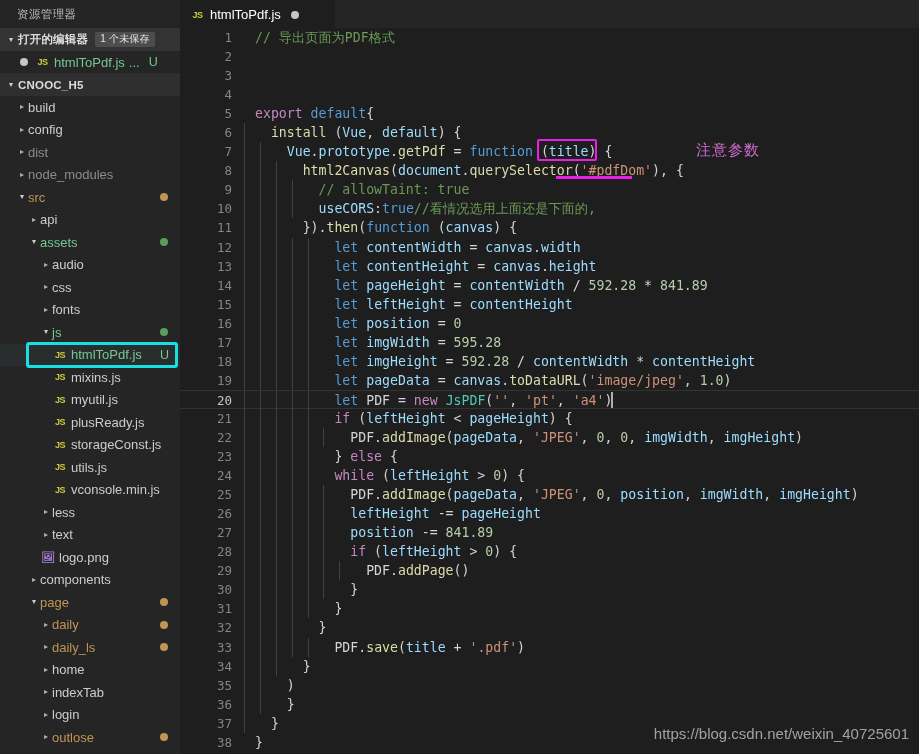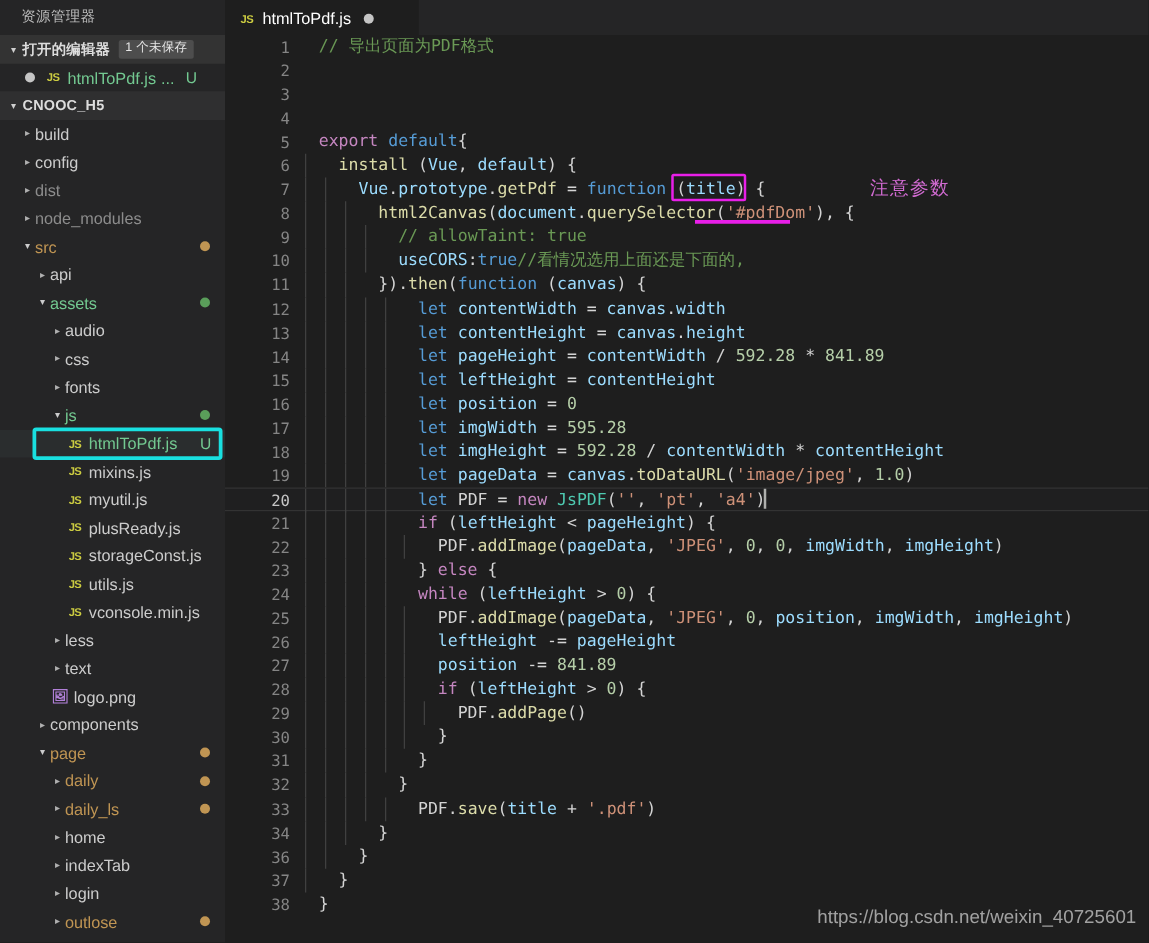--- a/index.html
+++ b/index.html
@@ -381,20 +381,21 @@
         <div class="line"><span class="ln">25</span><span class="indent" style="left: 64px;"></span><span class="indent" style="left: 79.88px;"></span><span class="indent" style="left: 95.76px;"></span><span class="indent" style="left: 111.64px;"></span><span class="indent" style="left: 127.52px;"></span><span class="indent" style="left: 143.4px;"></span><span class="code"><span class="p">            </span><span class="p">PDF</span><span class="p">.</span><span class="f">addImage</span><span class="p">(</span><span class="v">pageData</span><span class="p">, </span><span class="s">'JPEG'</span><span class="p">, </span><span class="n">0</span><span class="p">, </span><span class="v">position</span><span class="p">, </span><span class="v">imgWidth</span><span class="p">, </span><span class="v">imgHeight</span><span class="p">)</span></span></div>
         <div class="line"><span class="ln">26</span><span class="indent" style="left: 64px;"></span><span class="indent" style="left: 79.88px;"></span><span class="indent" style="left: 95.76px;"></span><span class="indent" style="left: 111.64px;"></span><span class="indent" style="left: 127.52px;"></span><span class="indent" style="left: 143.4px;"></span><span class="code"><span class="p">            </span><span class="v">leftHeight</span><span class="p"> -= </span><span class="v">pageHeight</span></span></div>
         <div class="line"><span class="ln">27</span><span class="indent" style="left: 64px;"></span><span class="indent" style="left: 79.88px;"></span><span class="indent" style="left: 95.76px;"></span><span class="indent" style="left: 111.64px;"></span><span class="indent" style="left: 127.52px;"></span><span class="indent" style="left: 143.4px;"></span><span class="code"><span class="p">            </span><span class="v">position</span><span class="p"> -= </span><span class="n">841.89</span></span></div>
         <div class="line"><span class="ln">28</span><span class="indent" style="left: 64px;"></span><span class="indent" style="left: 79.88px;"></span><span class="indent" style="left: 95.76px;"></span><span class="indent" style="left: 111.64px;"></span><span class="indent" style="left: 127.52px;"></span><span class="indent" style="left: 143.4px;"></span><span class="code"><span class="p">            </span><span class="k">if</span><span class="p"> (</span><span class="v">leftHeight</span><span class="p"> &gt; </span><span class="n">0</span><span class="p">) {</span></span></div>
         <div class="line"><span class="ln">29</span><span class="indent" style="left: 64px;"></span><span class="indent" style="left: 79.88px;"></span><span class="indent" style="left: 95.76px;"></span><span class="indent" style="left: 111.64px;"></span><span class="indent" style="left: 127.52px;"></span><span class="indent" style="left: 143.4px;"></span><span class="indent" style="left: 159.28px;"></span><span class="code"><span class="p">              </span><span class="p">PDF</span><span class="p">.</span><span class="f">addPage</span><span class="p">()</span></span></div>
         <div class="line"><span class="ln">30</span><span class="indent" style="left: 64px;"></span><span class="indent" style="left: 79.88px;"></span><span class="indent" style="left: 95.76px;"></span><span class="indent" style="left: 111.64px;"></span><span class="indent" style="left: 127.52px;"></span><span class="indent" style="left: 143.4px;"></span><span class="code"><span class="p">            }</span></span></div>
         <div class="line"><span class="ln">31</span><span class="indent" style="left: 64px;"></span><span class="indent" style="left: 79.88px;"></span><span class="indent" style="left: 95.76px;"></span><span class="indent" style="left: 111.64px;"></span><span class="indent" style="left: 127.52px;"></span><span class="code"><span class="p">          }</span></span></div>
         <div class="line"><span class="ln">32</span><span class="indent" style="left: 64px;"></span><span class="indent" style="left: 79.88px;"></span><span class="indent" style="left: 95.76px;"></span><span class="indent" style="left: 111.64px;"></span><span class="code"><span class="p">        }</span></span></div>
         <div class="line"><span class="ln">33</span><span class="indent" style="left: 64px;"></span><span class="indent" style="left: 79.88px;"></span><span class="indent" style="left: 95.76px;"></span><span class="indent" style="left: 111.64px;"></span><span class="indent" style="left: 127.52px;"></span><span class="code"><span class="p">          </span><span class="p">PDF</span><span class="p">.</span><span class="f">save</span><span class="p">(</span><span class="v">title</span><span class="p"> + </span><span class="s">'.pdf'</span><span class="p">)</span></span></div>
         <div class="line"><span class="ln">34</span><span class="indent" style="left: 64px;"></span><span class="indent" style="left: 79.88px;"></span><span class="indent" style="left: 95.76px;"></span><span class="code"><span class="p">      }</span></span></div>
+        <div class="line"><span class="ln">35</span><span class="indent" style="left: 64px;"></span><span class="indent" style="left: 79.88px;"></span><span class="code"><span class="p">    )</span></span></div>
         <div class="line"><span class="ln">36</span><span class="indent" style="left: 64px;"></span><span class="indent" style="left: 79.88px;"></span><span class="code"><span class="p">    }</span></span></div>
         <div class="line"><span class="ln">37</span><span class="indent" style="left: 64px;"></span><span class="code"><span class="p">  }</span></span></div>
         <div class="line"><span class="ln">38</span><span class="code"><span class="p">}</span></span></div>
       </div>
 
     <div class="anno-box" id="annobox" style="left: 357px; top: 139.3px; width: 60px; height: 22px; border-color: rgb(232, 31, 232);"></div>
     <div class="anno-underline" id="announder" style="left: 376px; top: 176.4px; width: 76px; background: rgb(232, 31, 232);"></div>
     <div class="anno-text" id="annotext" style="left: 516px; top: 141.3px; color: rgb(210, 107, 210);">注意参数</div>
 
     <div class="watermark">https://blog.csdn.net/weixin_40725601</div>

